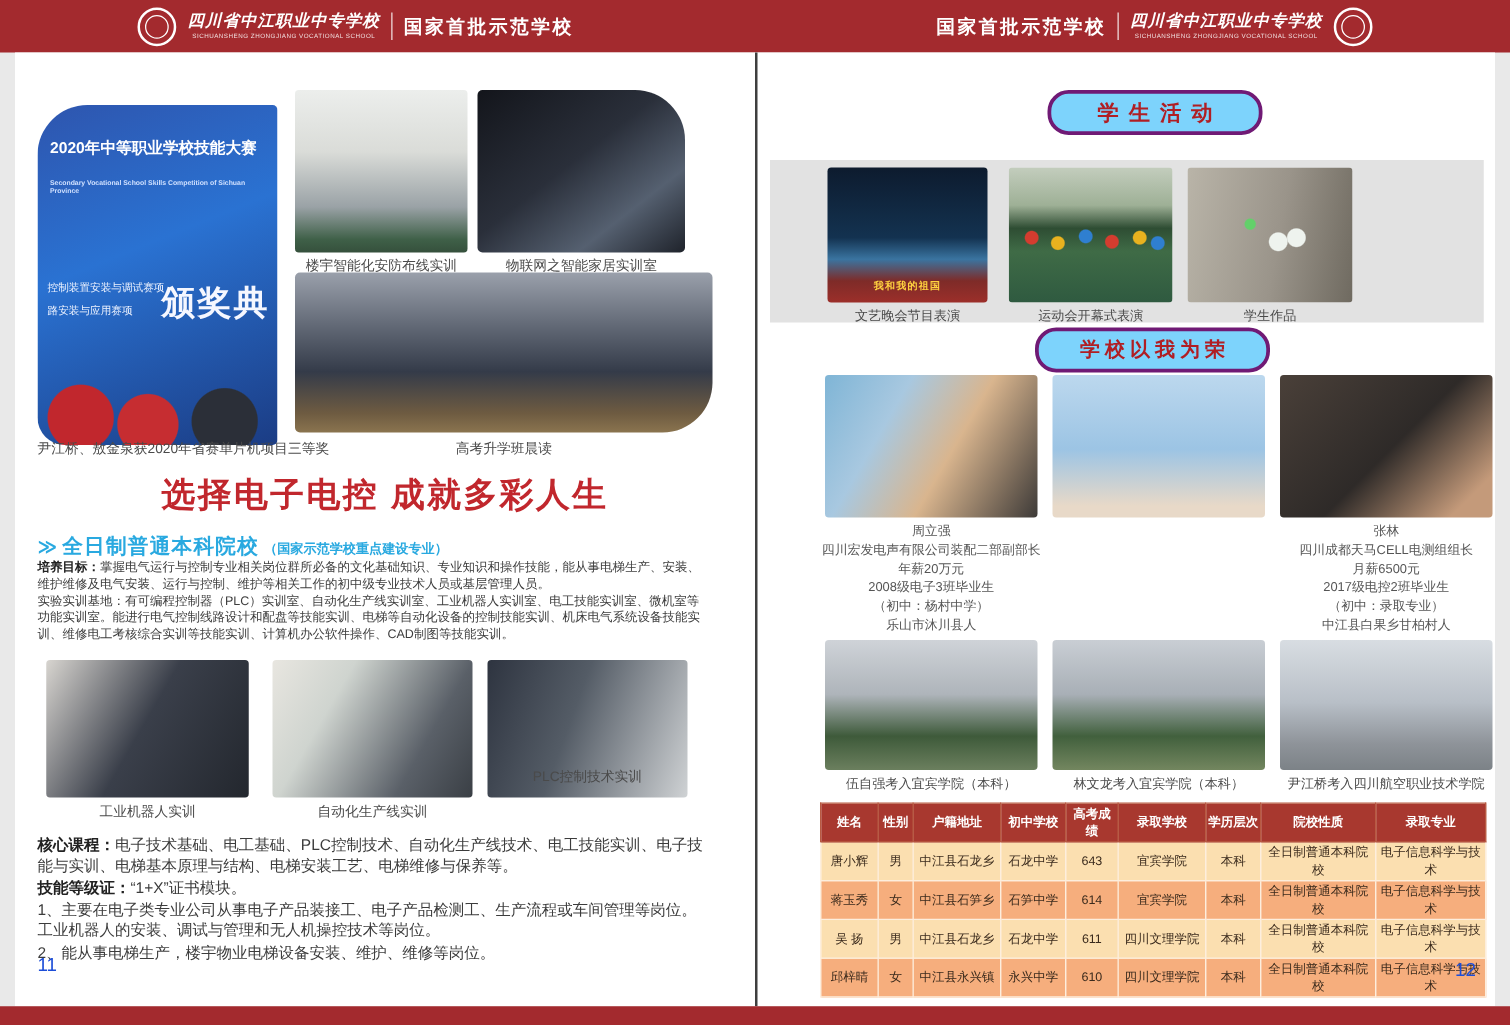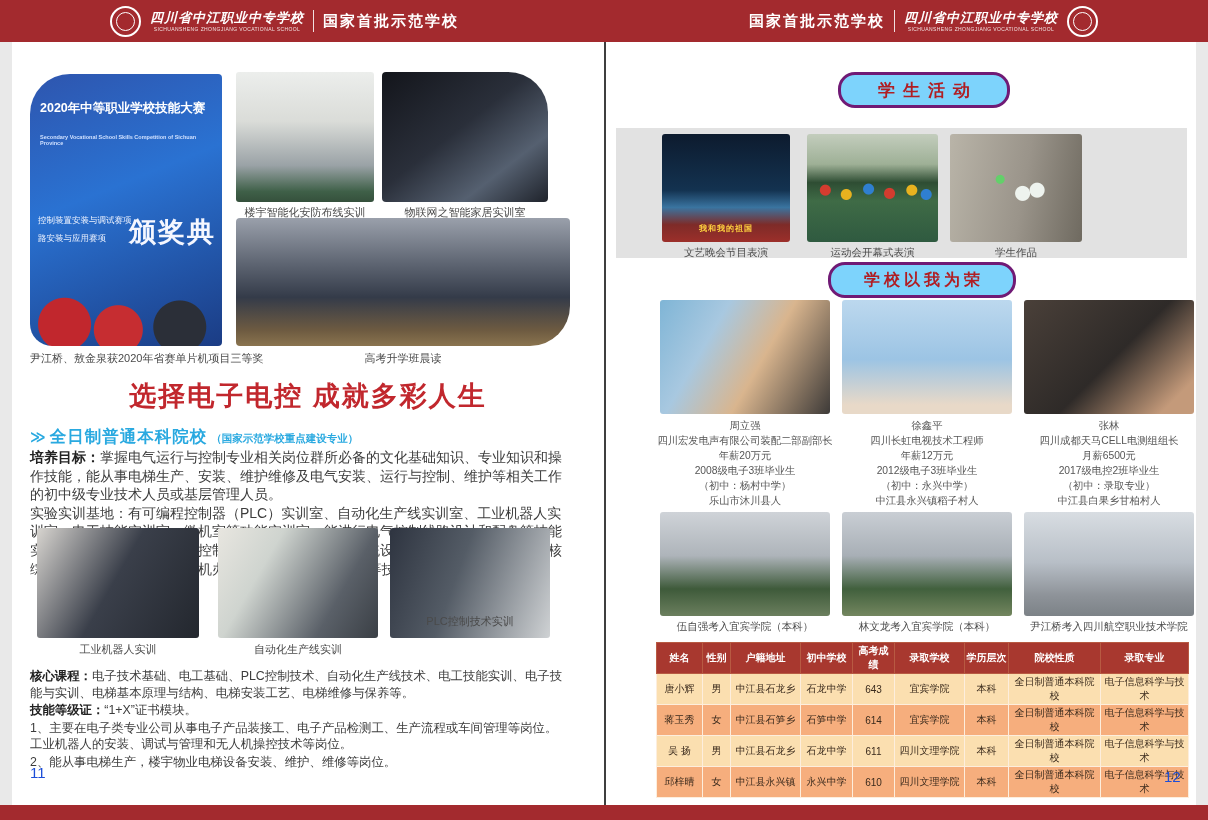--- a/index.html
+++ b/index.html
@@ -26,21 +26,21 @@
   .page{position:absolute;top:0;height:763px;}
   .page-left{left:0;width:592px;}
   .page-right{left:594px;width:590px;}
 
   
   .ph{position:absolute;background:#ccc;border-radius:3px;overflow:hidden;}
   .cap{position:absolute;font-size:11px;color:#4a4a4a;}
   .tc{text-align:center;}
 
   
-  .ph-award{left:18px;top:32px;width:192px;height:272px;border-radius:40px 4px 4px 22px;
+  .ph-award{left:18px;top:42px;width:192px;height:272px;border-radius:40px 4px 4px 22px;
     background:
       radial-gradient(circle at 18% 92%, #c1272d 0 26px, rgba(0,0,0,0) 27px),
       radial-gradient(circle at 46% 94%, #c62d31 0 24px, rgba(0,0,0,0) 25px),
       radial-gradient(circle at 78% 93%, #2b2f38 0 26px, rgba(0,0,0,0) 27px),
       linear-gradient(158deg,#2e55ae 0%,#2a72d2 42%,#1b3c84 100%);}
   .aw-txt{position:absolute;color:#fff;}
   .aw-title{top:26px;left:10px;right:4px;font-size:12.5px;font-weight:bold;}
   .aw-sub{top:60px;left:10px;right:6px;font-size:5.5px;color:#cfe0ff;font-weight:bold;}
   .aw-lines{top:138px;left:8px;font-size:8.5px;line-height:2.1;color:#eef3ff;}
   .aw-big{top:140px;right:6px;font-size:27px;font-weight:bold;letter-spacing:2px;color:#f5f7ff;}
@@ -56,21 +56,21 @@
   .cap-class{left:224px;top:309px;width:334px;}
 
   .left-title{position:absolute;top:336px;left:0;width:592px;text-align:center;
     font-size:27px;font-weight:bold;color:#c1272d;letter-spacing:2px;}
 
   .section-head{position:absolute;top:384px;left:18px;display:flex;align-items:baseline;gap:4px;color:#29a9e0;}
   .section-chev{font-size:15px;font-weight:bold;}
   .section-name{font-size:16.5px;font-weight:bold;letter-spacing:1px;}
   .section-tag{font-size:10.5px;font-weight:bold;}
 
-  .para-block{position:absolute;top:406px;left:18px;width:538px;font-size:14px;line-height:1.33;}
+  .para-block{position:absolute;top:406px;left:18px;width:538px;font-size:10px;line-height:1.33;}
   .para-block p{margin:0;}
   .blabel{font-weight:bold;color:#222;}
 
   .train-row .ph{top:486px;height:110px;}
   .ph-robot{left:25px;width:162px;
     background:linear-gradient(120deg,#d8d5d0 0%,#3a3f4a 48%,#23272e 100%);}
   .ph-autoline{left:206px;width:160px;
     background:linear-gradient(120deg,#e8e6e0 0%,#cfd4cf 30%,#5a6068 72%,#3a3f45 100%);}
   .ph-plc{left:378px;width:160px;
     background:linear-gradient(110deg,#2e3440 0%,#545c66 42%,#cfd2d4 100%);}
@@ -254,28 +254,20 @@
       </div>
 
       <div class="alum-cap c1">
         <div>周立强</div>
         <div>四川宏发电声有限公司装配二部副部长</div>
         <div>年薪20万元</div>
         <div>2008级电子3班毕业生</div>
         <div>（初中：杨村中学）</div>
         <div>乐山市沐川县人</div>
       </div>
-      <div class="alum-cap c2">
-        <div>徐鑫平</div>
-        <div>四川长虹电视技术工程师</div>
-        <div>年薪12万元</div>
-        <div>2012级电子3班毕业生</div>
-        <div>（初中：永兴中学）</div>
-        <div>中江县永兴镇稻子村人</div>
-      </div>
       <div class="alum-cap c3">
         <div>张林</div>
         <div>四川成都天马CELL电测组组长</div>
         <div>月薪6500元</div>
         <div>2017级电控2班毕业生</div>
         <div>（初中：录取专业）</div>
         <div>中江县白果乡甘柏村人</div>
       </div>
 
       <div class="alum-row2">

